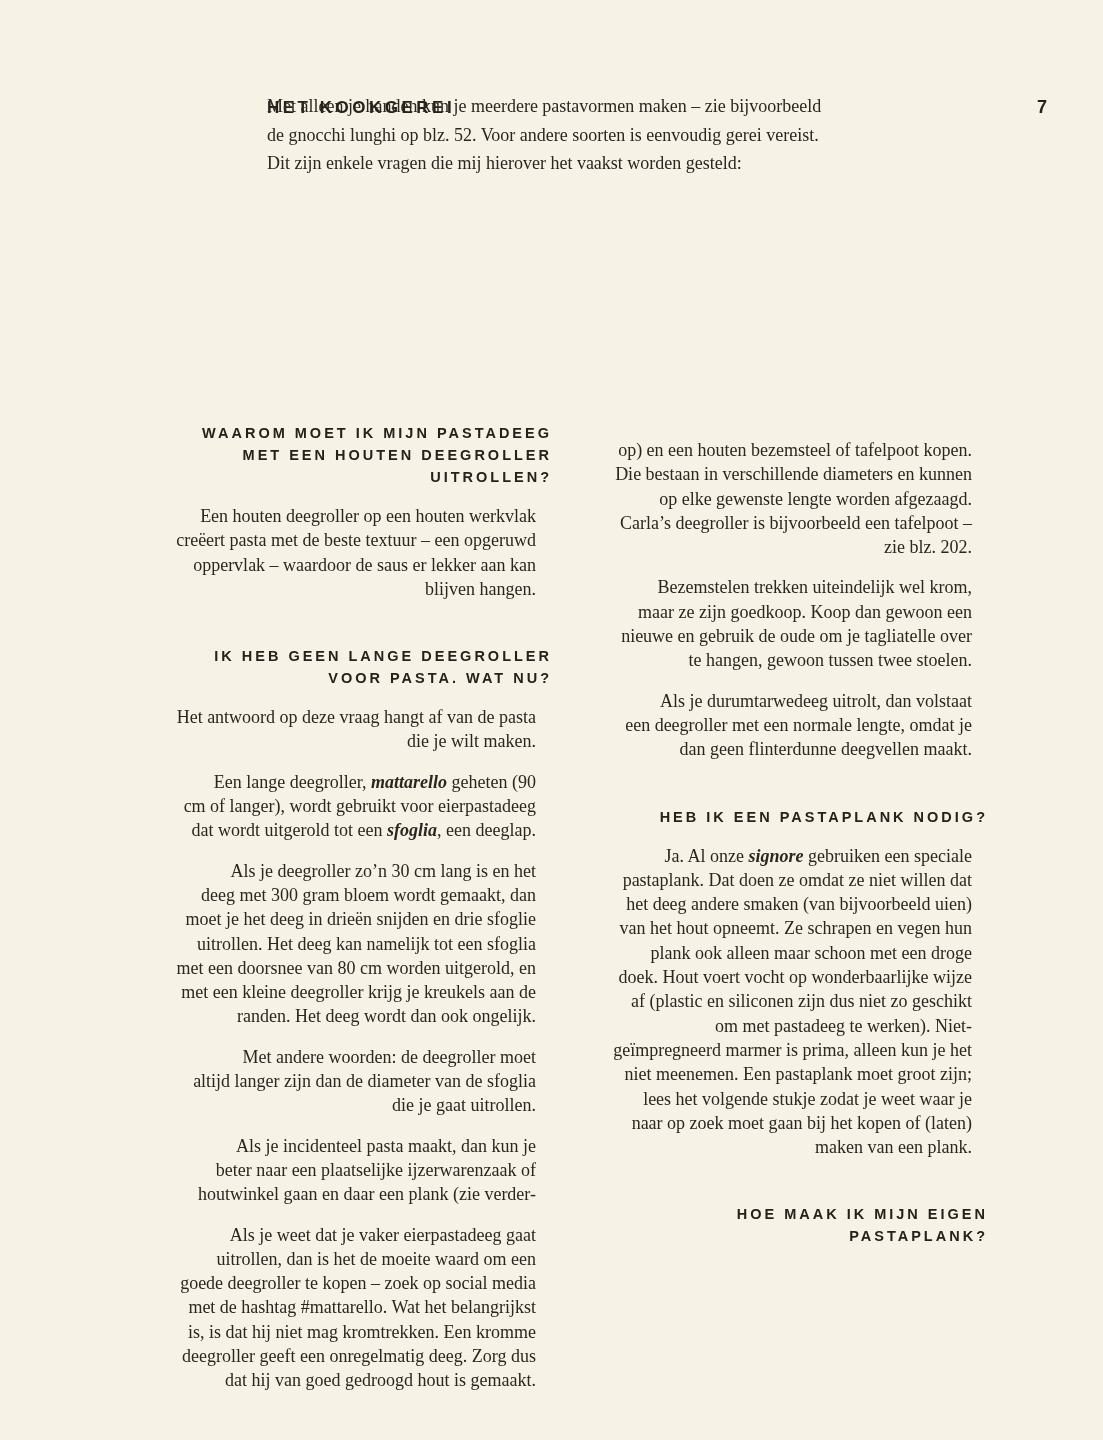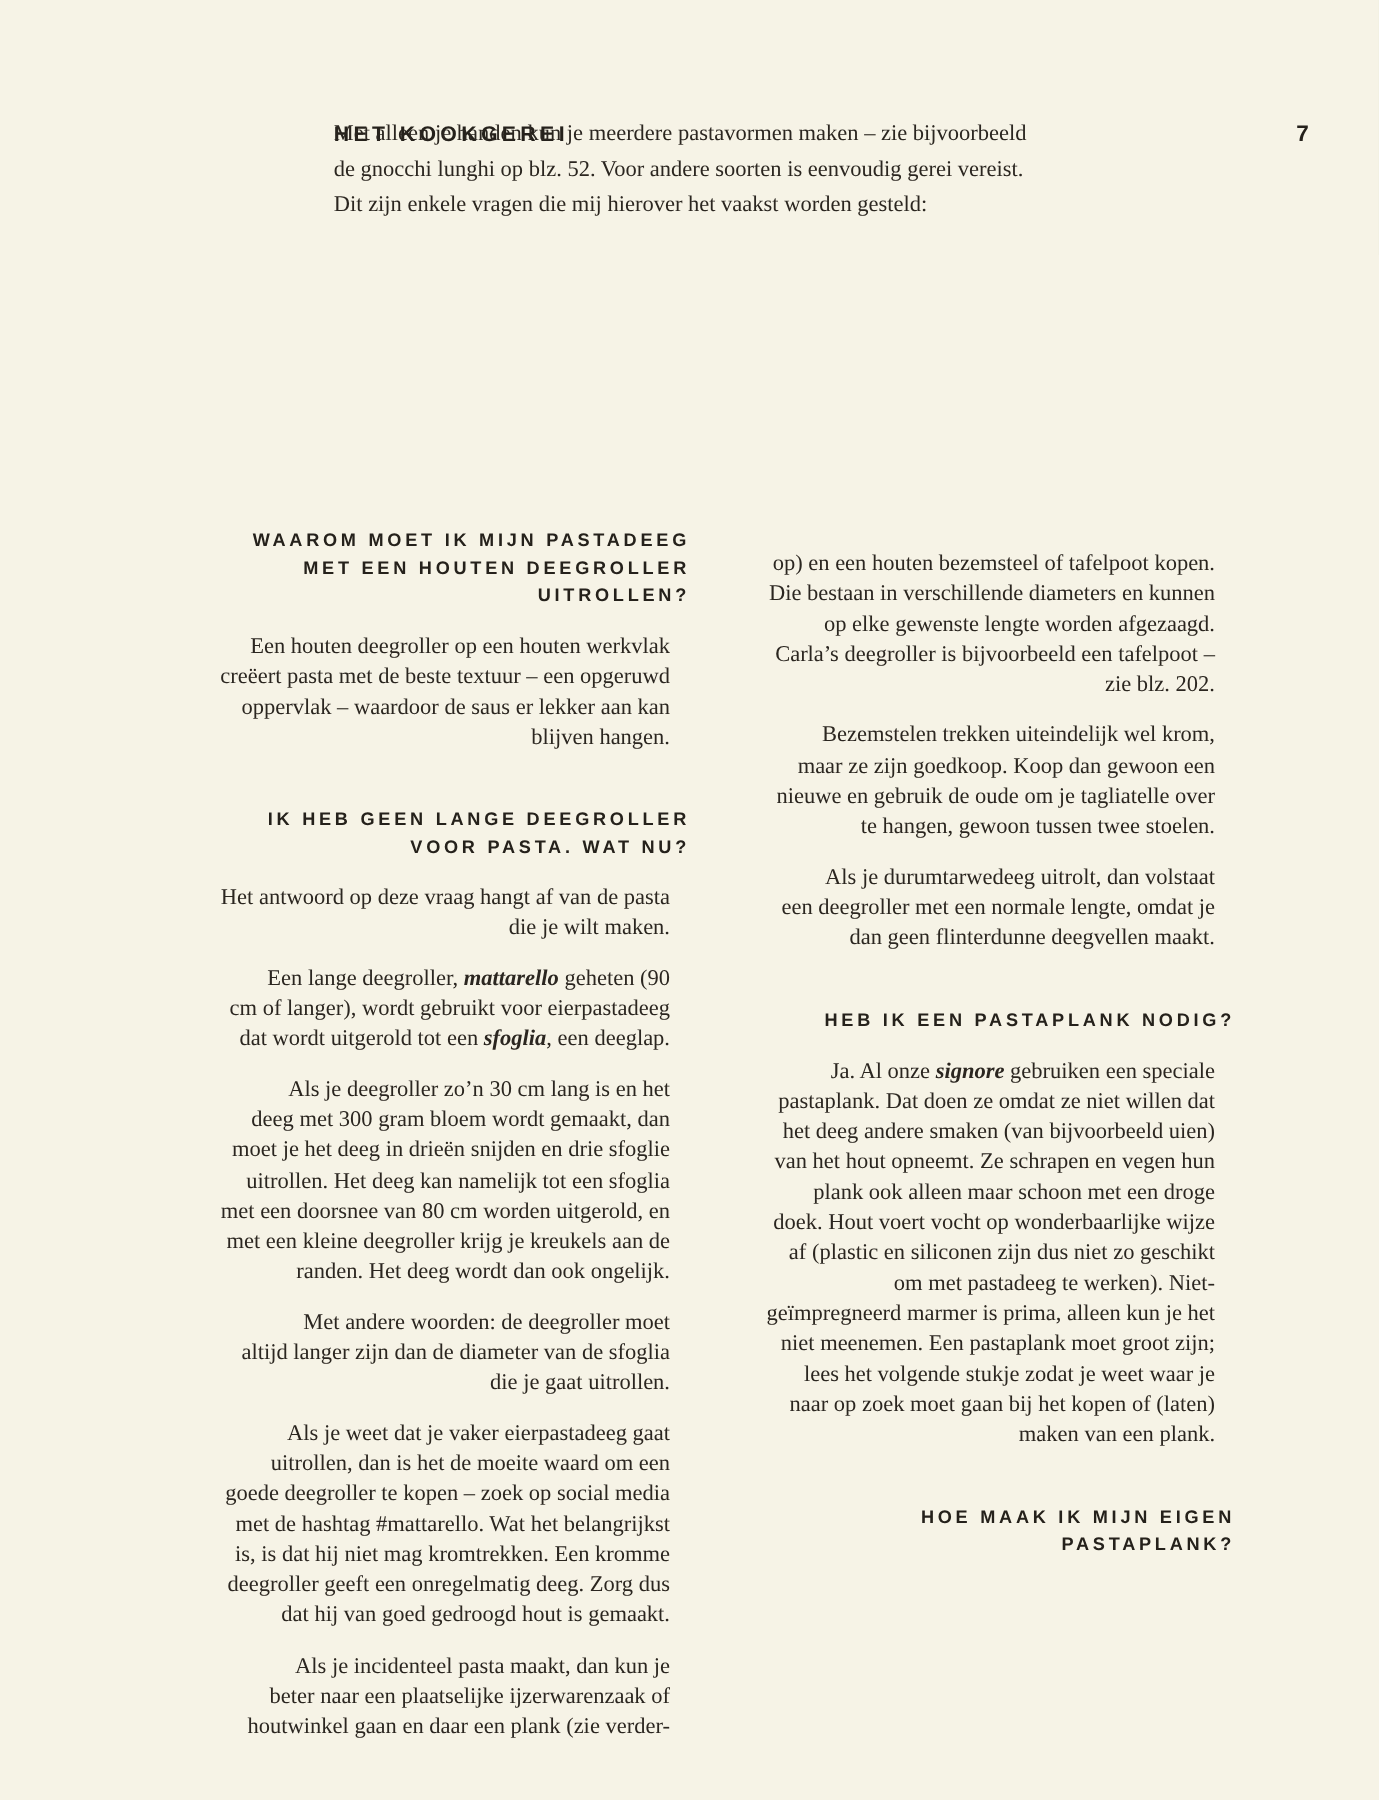--- a/index.html
+++ b/index.html
@@ -90,22 +90,22 @@
 
   <div class="columns">
     <div class="col">
         <h3>WAAROM MOET IK MIJN PASTADEEG<br>MET EEN HOUTEN DEEGROLLER<br>UITROLLEN?</h3>
         <p>Een houten deegroller op een houten werkvlak creëert pasta met de beste textuur – een opgeruwd oppervlak – waardoor de saus er lekker aan kan blijven hangen.</p>
         <h3>IK HEB GEEN LANGE DEEGROLLER<br>VOOR PASTA. WAT NU?</h3>
         <p>Het antwoord op deze vraag hangt af van de pasta die je wilt maken.</p>
         <p class="indent">Een lange deegroller, <em>mattarello</em> geheten (90 cm of langer), wordt gebruikt voor eier­pastadeeg dat wordt uitgerold tot een <em>sfoglia</em>, een deeglap.</p>
         <p class="indent">Als je deegroller zo’n 30 cm lang is en het deeg met 300 gram bloem wordt gemaakt, dan moet je het deeg in drieën snijden en drie sfoglie uitrollen. Het deeg kan namelijk tot een sfoglia met een doorsnee van 80 cm worden uitgerold, en met een kleine deegroller krijg je kreukels aan de randen. Het deeg wordt dan ook ongelijk.</p>
         <p class="indent">Met andere woorden: de deegroller moet altijd langer zijn dan de diameter van de sfoglia die je gaat uitrollen.</p>
+        <p class="indent">Als je incidenteel pasta maakt, dan kun je beter naar een plaatselijke ijzerwarenzaak of houtwinkel gaan en daar een plank (zie verder-</p>
         <p class="indent">Als je weet dat je vaker eierpastadeeg gaat uitrollen, dan is het de moeite waard om een goede deegroller te kopen – zoek op social media met de hashtag #mattarello. Wat het belangrijkst is, is dat hij niet mag kromtrekken. Een kromme deegroller geeft een onregelmatig deeg. Zorg dus dat hij van goed gedroogd hout is gemaakt.</p>
-        <p class="indent">Als je incidenteel pasta maakt, dan kun je beter naar een plaatselijke ijzerwarenzaak of houtwinkel gaan en daar een plank (zie verder-</p>
       </div>
     <div class="col">
         <p>op) en een houten bezemsteel of tafelpoot kopen. Die bestaan in verschillende diameters en kunnen op elke gewenste lengte worden afgezaagd. Carla’s deegroller is bijvoorbeeld een tafelpoot – zie blz. 202.</p>
         <p class="indent">Bezemstelen trekken uiteindelijk wel krom, maar ze zijn goedkoop. Koop dan gewoon een nieuwe en gebruik de oude om je tagliatelle over te hangen, gewoon tussen twee stoelen.</p>
         <p class="indent">Als je durumtarwedeeg uitrolt, dan volstaat een deegroller met een normale lengte, omdat je dan geen flinterdunne deegvellen maakt.</p>
         <h3>HEB IK EEN PASTAPLANK NODIG?</h3>
         <p>Ja. Al onze <em>signore</em> gebruiken een speciale pastaplank. Dat doen ze omdat ze niet willen dat het deeg andere smaken (van bijvoorbeeld uien) van het hout opneemt. Ze schrapen en vegen hun plank ook alleen maar schoon met een droge doek. Hout voert vocht op wonder­baarlijke wijze af (plastic en siliconen zijn dus niet zo geschikt om met pastadeeg te werken). Niet-geïmpregneerd marmer is prima, alleen kun je het niet meenemen. Een pastaplank moet groot zijn; lees het volgende stukje zodat je weet waar je naar op zoek moet gaan bij het kopen of (laten) maken van een plank.</p>
         <h3>HOE MAAK IK MIJN EIGEN<br>PASTAPLANK?</h3>
       </div>
   </div>

